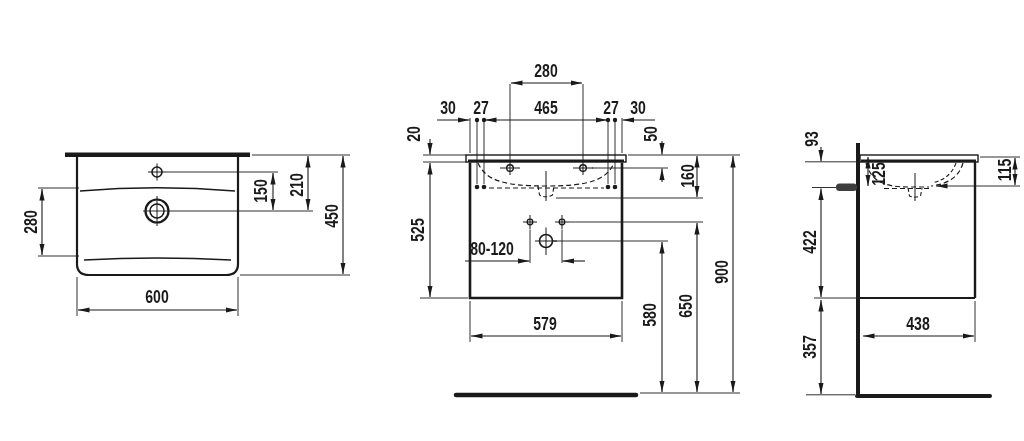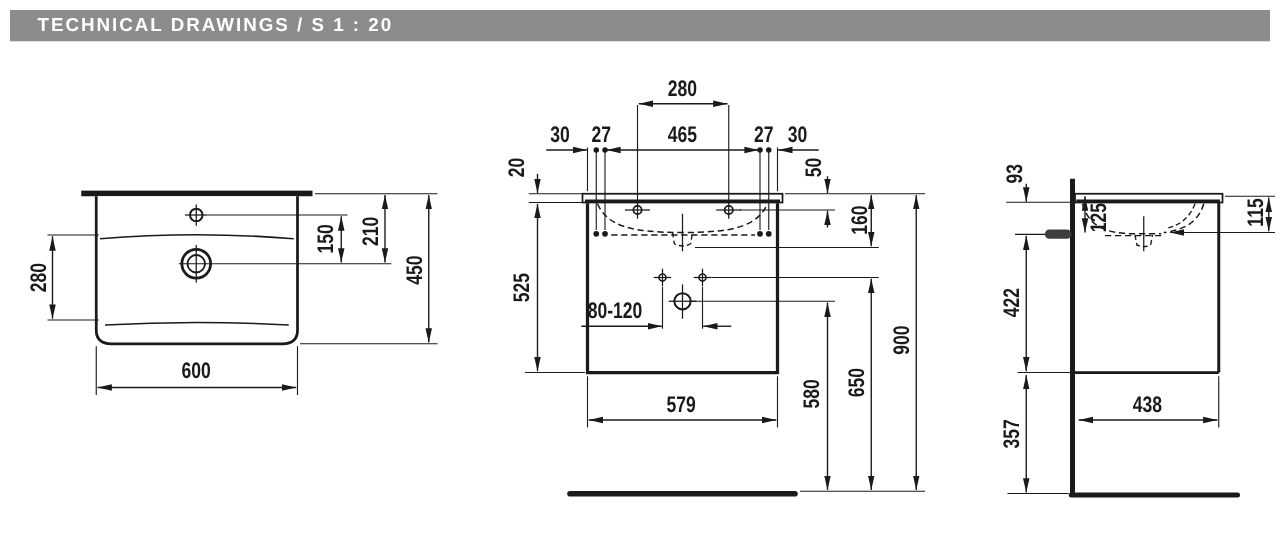--- a/index.html
+++ b/index.html
@@ -11,23 +11,20 @@
   svg{position:absolute;left:0;top:0;}
   .dl{position:absolute;font-weight:700;font-size:18px;color:#1a1a1a;white-space:nowrap;
       transform:translate(-50%,-50%) scaleX(.78);}
   .dl.rot{transform:translate(-50%,-50%) rotate(-90deg) scaleX(.78);}
 </style>
 </head>
 <body>
 
 <div id="page">
 
-  <div id="header-bar">
-    <div id="header-title">TECHNICAL DRAWINGS / S 1 : 20</div>
-  </div>
 
   <svg width="1024" height="441" viewBox="0 0 1024 441">
     <defs>
       <marker id="ar" viewBox="0 0 12 7" refX="11.5" refY="3.5" markerWidth="12" markerHeight="7" orient="auto-start-reverse" markerUnits="userSpaceOnUse">
         <path d="M0,0.9 L11.5,3.5 L0,6.1 Z" fill="#1a1a1a" stroke="none"></path>
       </marker>
     </defs>
 
     <g stroke="#1a1a1a" fill="none">
       <rect x="65" y="152.5" width="185" height="4.5" fill="#1a1a1a" stroke="none"></rect>

